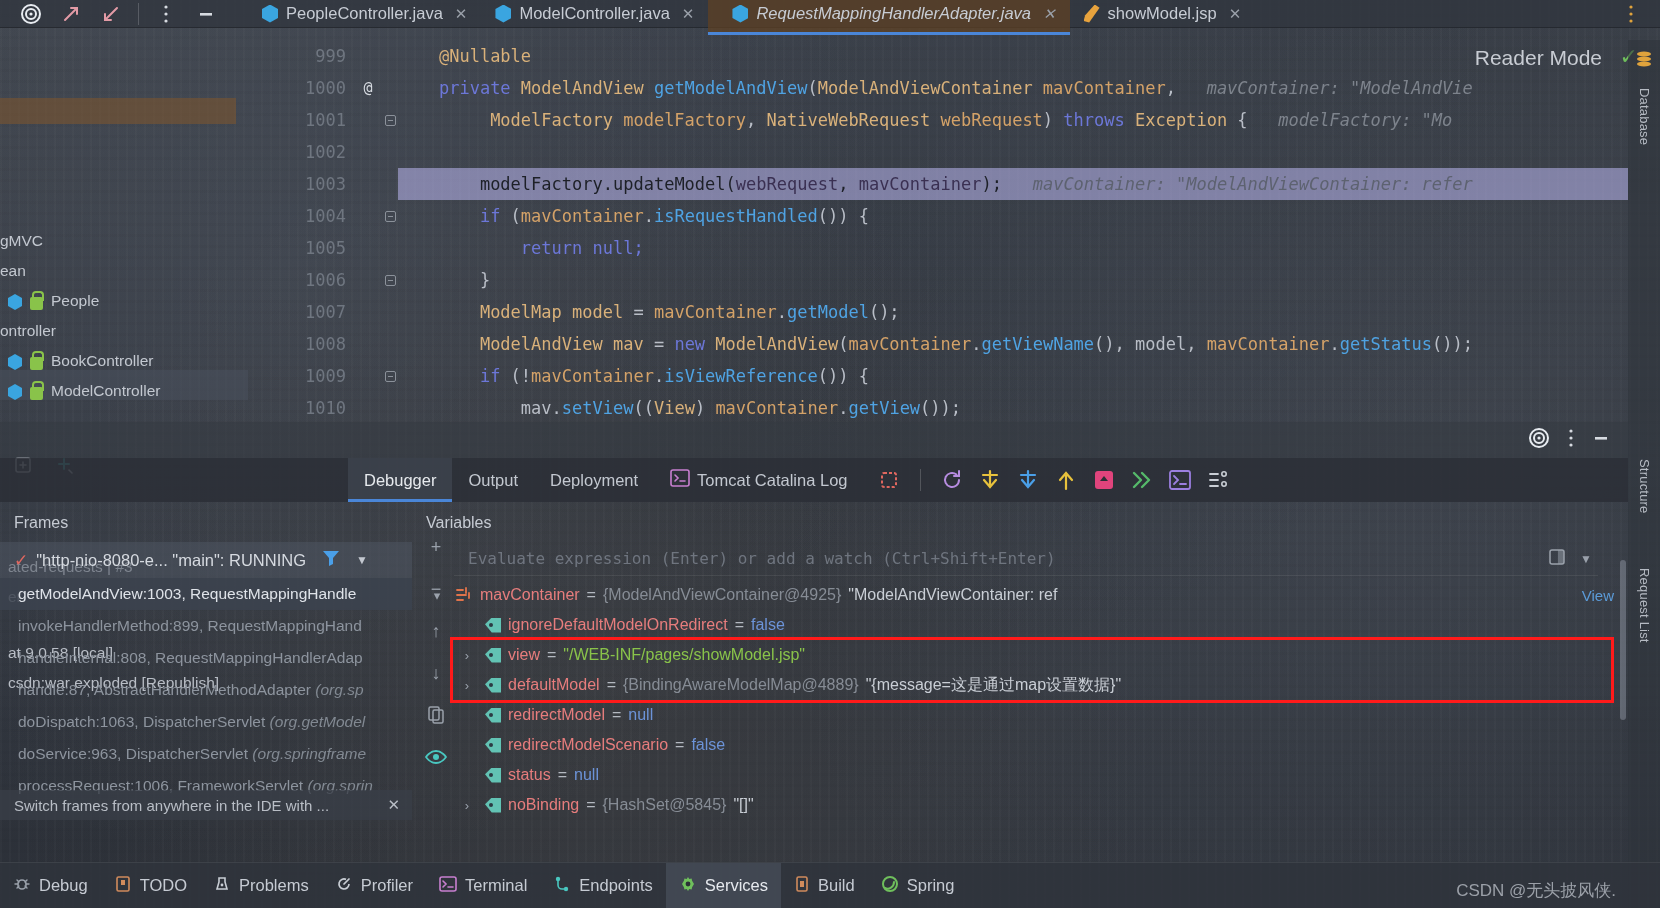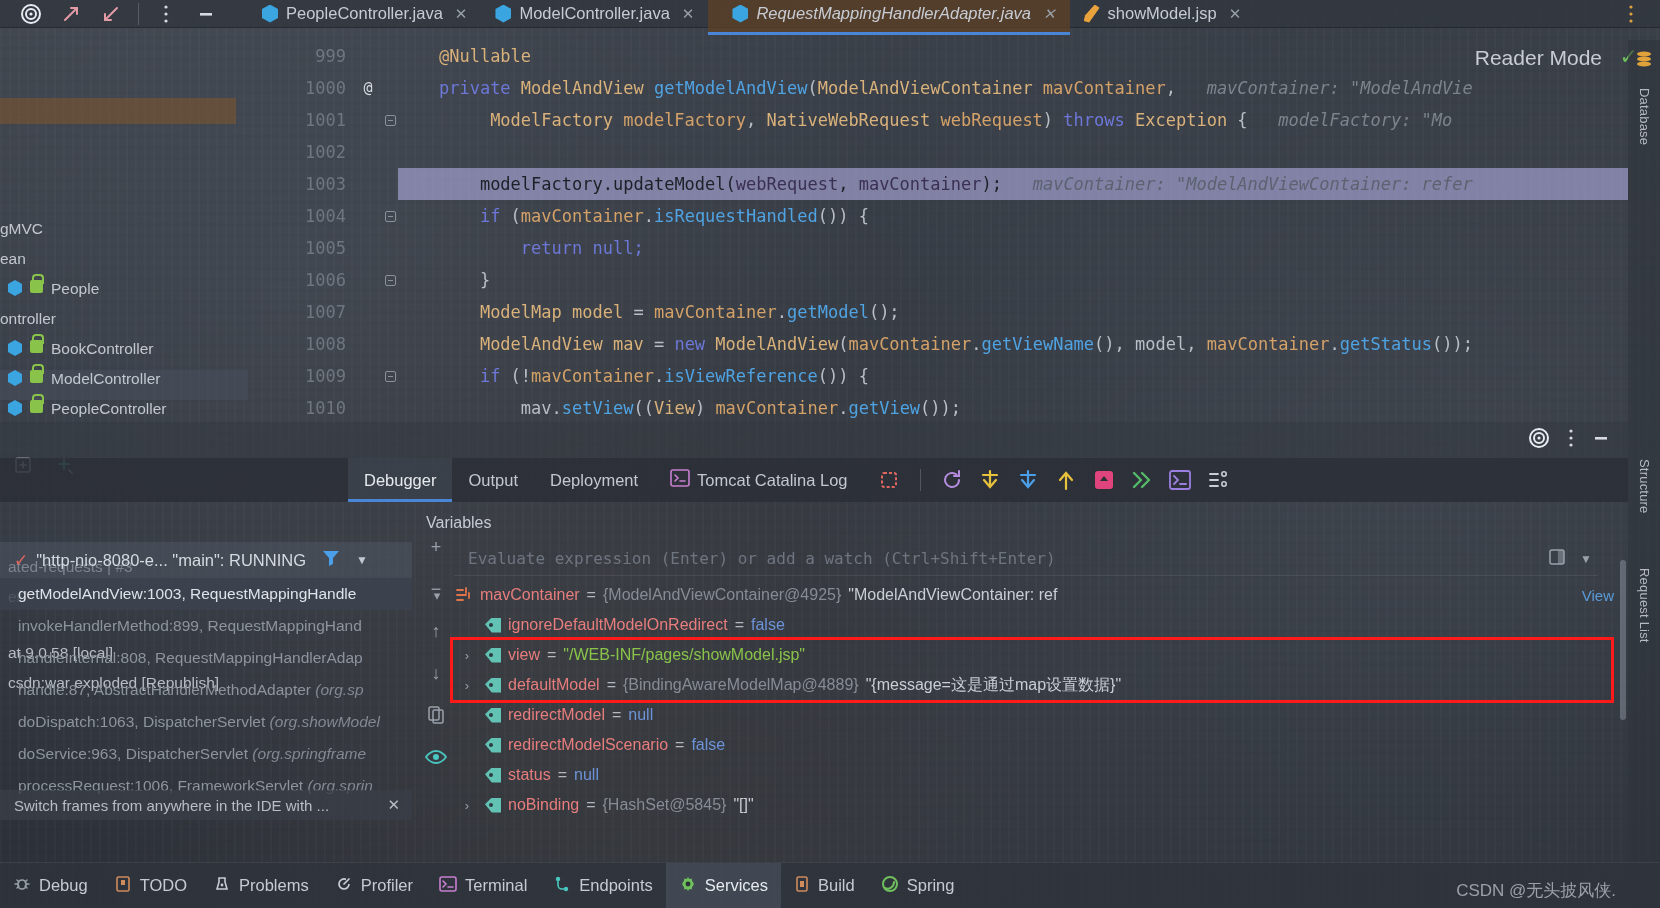--- a/index.html
+++ b/index.html
@@ -80,21 +80,21 @@
   }
   .rail-label { writing-mode: vertical-rl; font-size: 13px; color: #b6bbc3; letter-spacing: .2px; }
 
   
   .leftpane {
     position: absolute; left: 0; top: 40px; width: 248px; height: 382px;
     font-size: 15.5px; color: #c3c8d0; z-index: 12;
   }
   .lp-path { padding: 8px 6px 4px 0; font-size: 15.5px; color: #d3d7de; white-space: nowrap; }
   .lp-highlight { position:absolute; left:0; top:58px; width: 236px; height: 26px; background: rgba(128,86,44,.55); }
-  .lp-row { display: flex; align-items: flex-start; gap: 8px; height: 30px; padding-left: 0px; white-space: nowrap; }
+  .lp-row { display: flex; align-items: flex-end; gap: 8px; height: 30px; padding-left: 0px; white-space: nowrap; }
   .lp-row.sel { background: rgba(72,80,92,.55); }
   .lp-ico-cls { width: 14px; height: 16px; background: #3aa5e0;
     clip-path: polygon(50% 0%, 100% 25%, 100% 75%, 50% 100%, 0% 75%, 0% 25%); flex: 0 0 auto; }
   .lp-lock { width: 13px; height: 13px; background: #89c34a; border-radius: 2px; position: relative; flex: 0 0 auto;}
   .lp-lock::before{ content:""; position:absolute; left:2px; top:-6px; width:8px; height:8px;
     border:2px solid #89c34a; border-bottom: none; border-radius: 4px 4px 0 0; }
 
   
   .editor {
     position: absolute; left: 248px; top: 40px; width: 1380px; height: 382px;
@@ -348,25 +348,20 @@
       <div class="lp-row" style="padding-left:8px">
         <span class="lp-ico-cls"></span>
         <span class="lp-lock"></span>
         <span>BookController</span>
       </div>
       <div class="lp-row sel" style="padding-left:8px">
         <span class="lp-ico-cls"></span>
         <span class="lp-lock"></span>
         <span>ModelController</span>
       </div>
-      <div class="lp-row" style="padding-left:8px">
-        <span class="lp-ico-cls"></span>
-        <span class="lp-lock"></span>
-        <span>PeopleController</span>
-      </div>
     </div>
   </div>
 
   <div class="editor">
     <div class="gutter" id="gutter">
         <div class="ln">999</div>
         <div class="ln">1000</div>
         <div class="ln">1001</div>
         <div class="ln">1002</div>
         <div class="ln">1003</div>
@@ -539,37 +534,38 @@
               <circle cx="18" cy="4" r="2.2" fill="none" stroke="#c9ced5" stroke-width="1.6"></circle>
               <circle cx="18" cy="14" r="2.2" fill="none" stroke="#c9ced5" stroke-width="1.6"></circle>
             </svg>
         </div>
       </div>
     </div>
 
     <div class="panels">
 
       <div class="pane-frames">
+        <div class="pane-title">Frames</div>
         <div class="frames-list">
           <div class="thread-row">
             <span style="color:#e0675f;font-size:17px">✓</span>
             <span>"http-nio-8080-e... "main": RUNNING</span>
             <span style="margin-left:8px">
               <svg width="18" height="18" viewBox="0 0 18 18">
                   <path d="M1 2h16l-6 7v6l-4 2V9z" fill="#4a9fe8"></path>
                 </svg>
             </span>
             <span style="margin-left:8px;color:#c3c8d0;font-size:12px">▼</span>
           </div>
           <div id="frames">
               <div class="frame-row sel"><span>getModelAndView:1003, RequestMappingHandle</span></div>
               <div class="frame-row"><span>invokeHandlerMethod:899, RequestMappingHand</span></div>
               <div class="frame-row"><span>handleInternal:808, RequestMappingHandlerAdap</span></div>
               <div class="frame-row"><span>handle:87, AbstractHandlerMethodAdapter </span><span class="pkg">(org.sp</span></div>
-              <div class="frame-row"><span>doDispatch:1063, DispatcherServlet </span><span class="pkg">(org.showModel</span></div>
+              <div class="frame-row"><span>doDispatch:1063, DispatcherServlet </span><span class="pkg">(org.getModel</span></div>
               <div class="frame-row"><span>doService:963, DispatcherServlet </span><span class="pkg">(org.springframe</span></div>
               <div class="frame-row"><span>processRequest:1006, FrameworkServlet </span><span class="pkg">(org.sprin</span></div>
             </div>
         </div>
         <div class="hintbar">
           <span>Switch frames from anywhere in the IDE with ...</span>
           <span>✕</span>
         </div>
       </div>
 

